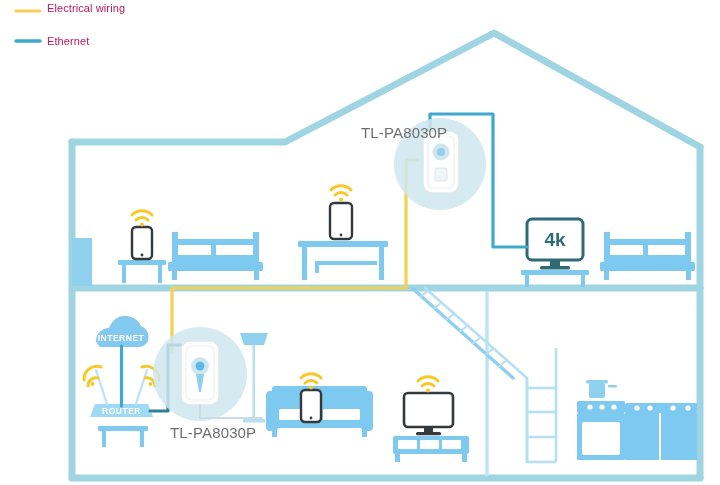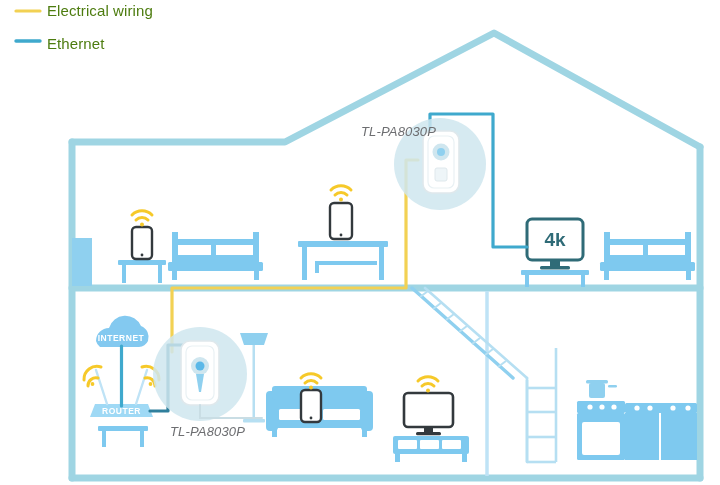--- a/index.html
+++ b/index.html
@@ -7,35 +7,34 @@
   body{
     width:720px;height:485px;overflow:hidden;
     font-family:"Liberation Sans","DejaVu Sans",sans-serif;
     position:relative;
   }
   #stage{position:absolute;left:0;top:0;width:720px;height:485px;}
   svg#scene{position:absolute;left:0;top:0;width:720px;height:485px;display:block;}
 
   .legend-label{
     position:absolute;
-    font-size:15px;
-    color:#4d7c0f;
+    font-size:11px;
+    color:#be185d;
     letter-spacing:.1px;
     white-space:nowrap;
   }
   #legend-electrical-label{left:47px;top:2px;}
   #legend-ethernet-label{left:47px;top:35px;}
 
   .dev-label{
     position:absolute;
-    font-size:13px;
+    font-size:15px;
     color:#6d6e71;
     white-space:nowrap;
     letter-spacing:.15px;
-    font-style:italic;
   }
   #label-adapter-top{left:361px;top:124px;}
   #label-adapter-bottom{left:170px;top:424px;}
 
   .svgtext{font-family:"Liberation Sans","DejaVu Sans",sans-serif;}
 </style>
 </head>
 <body>
 
 <div id="stage">

